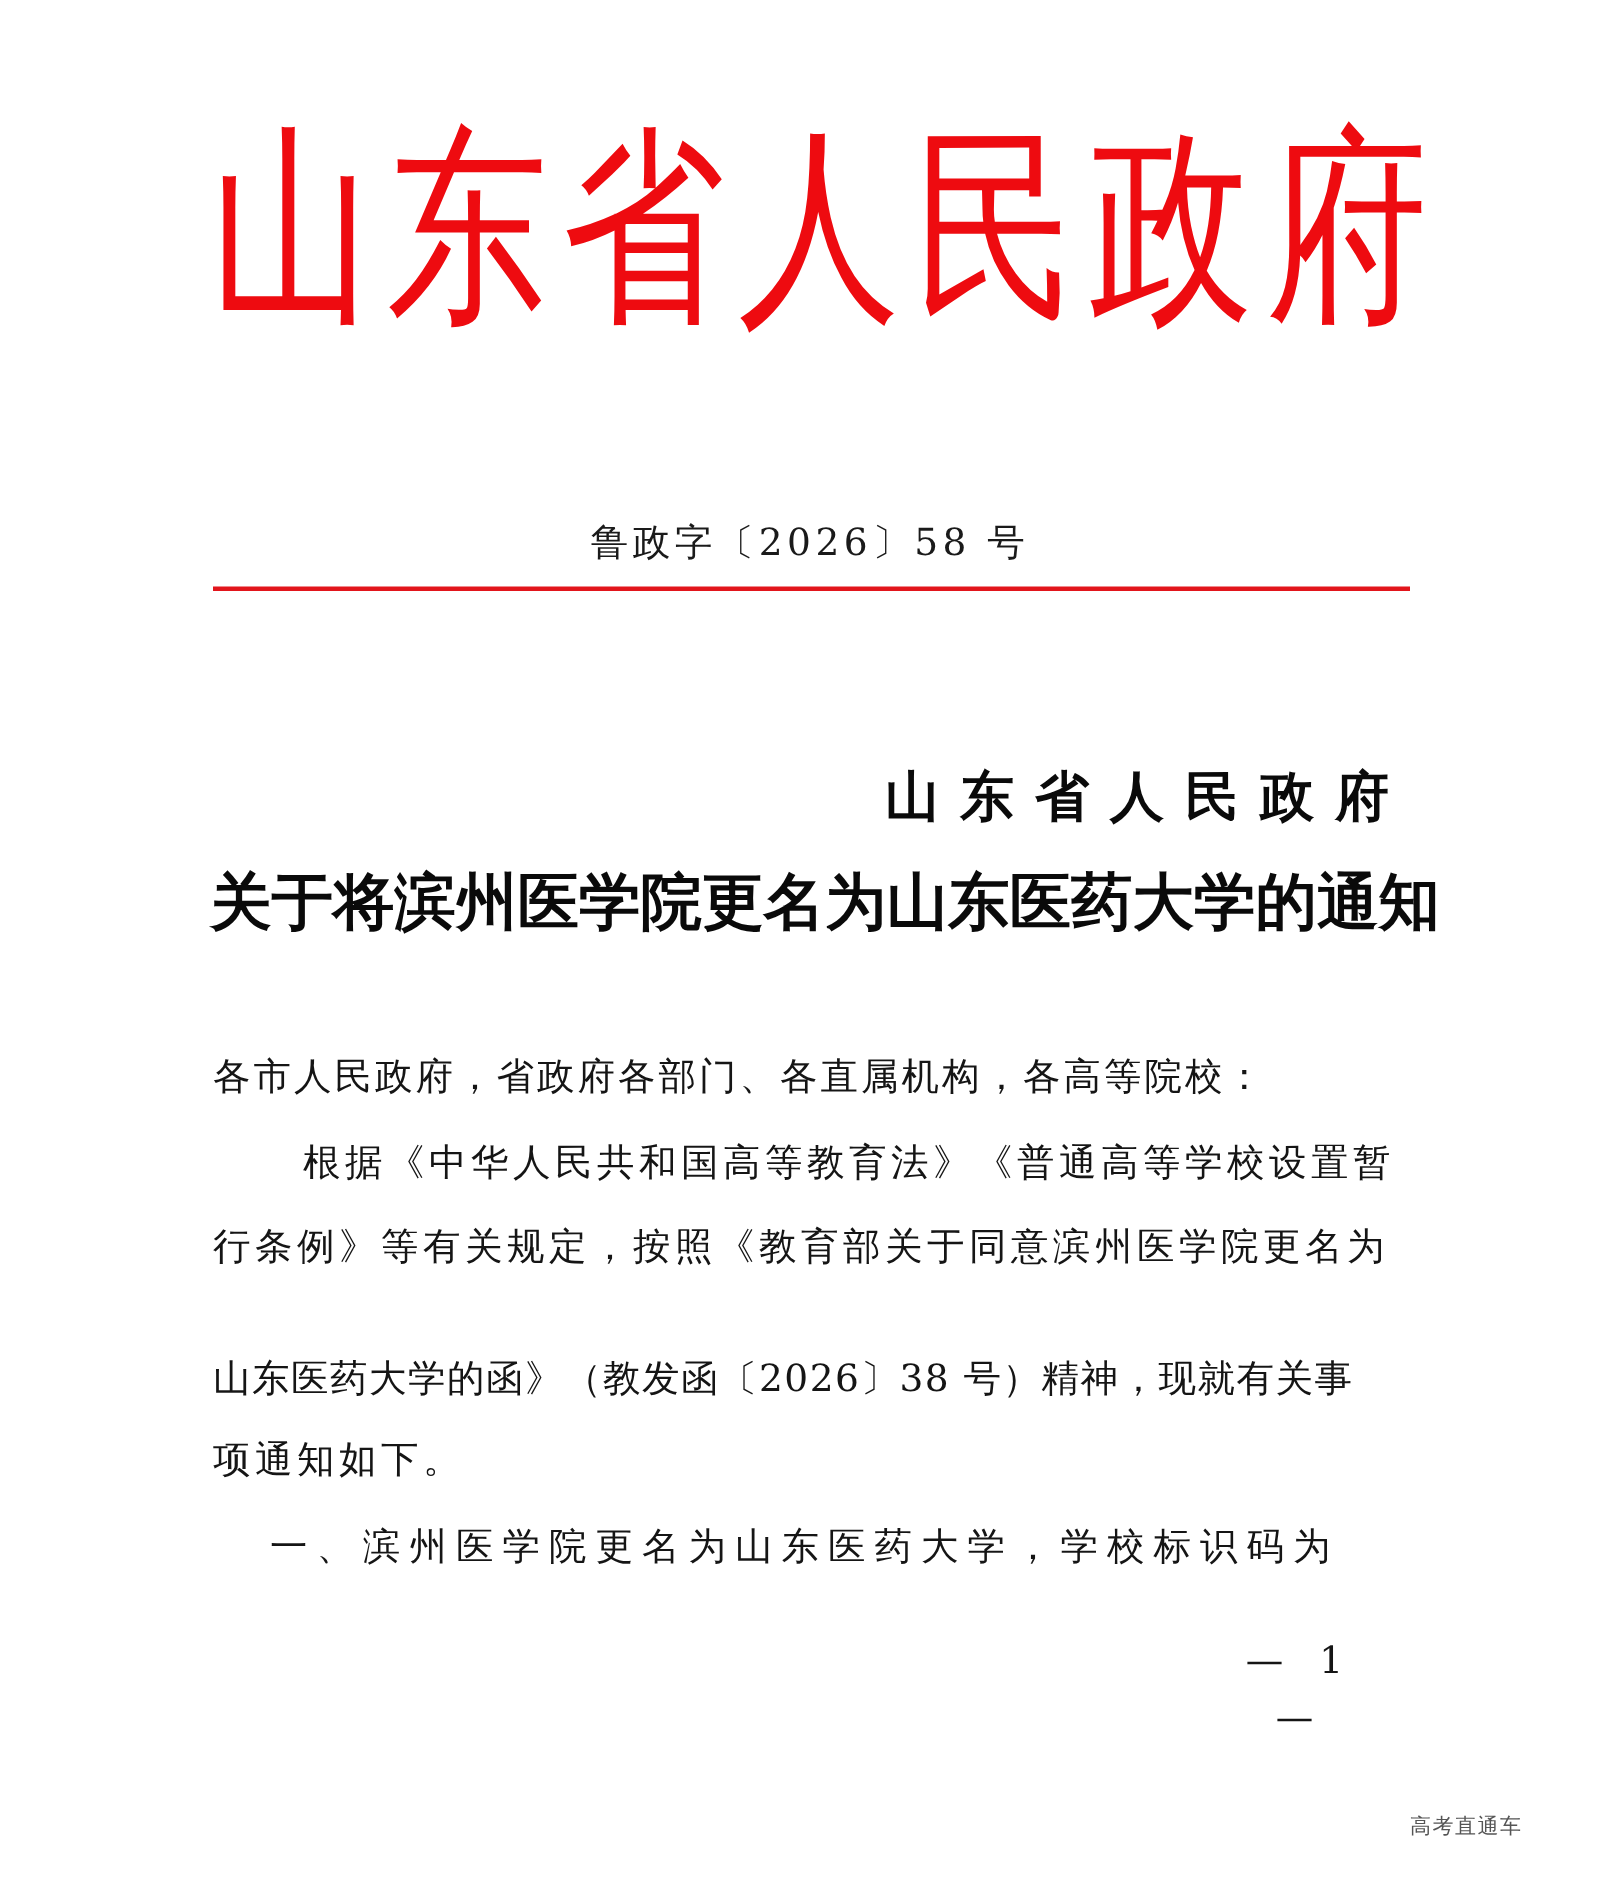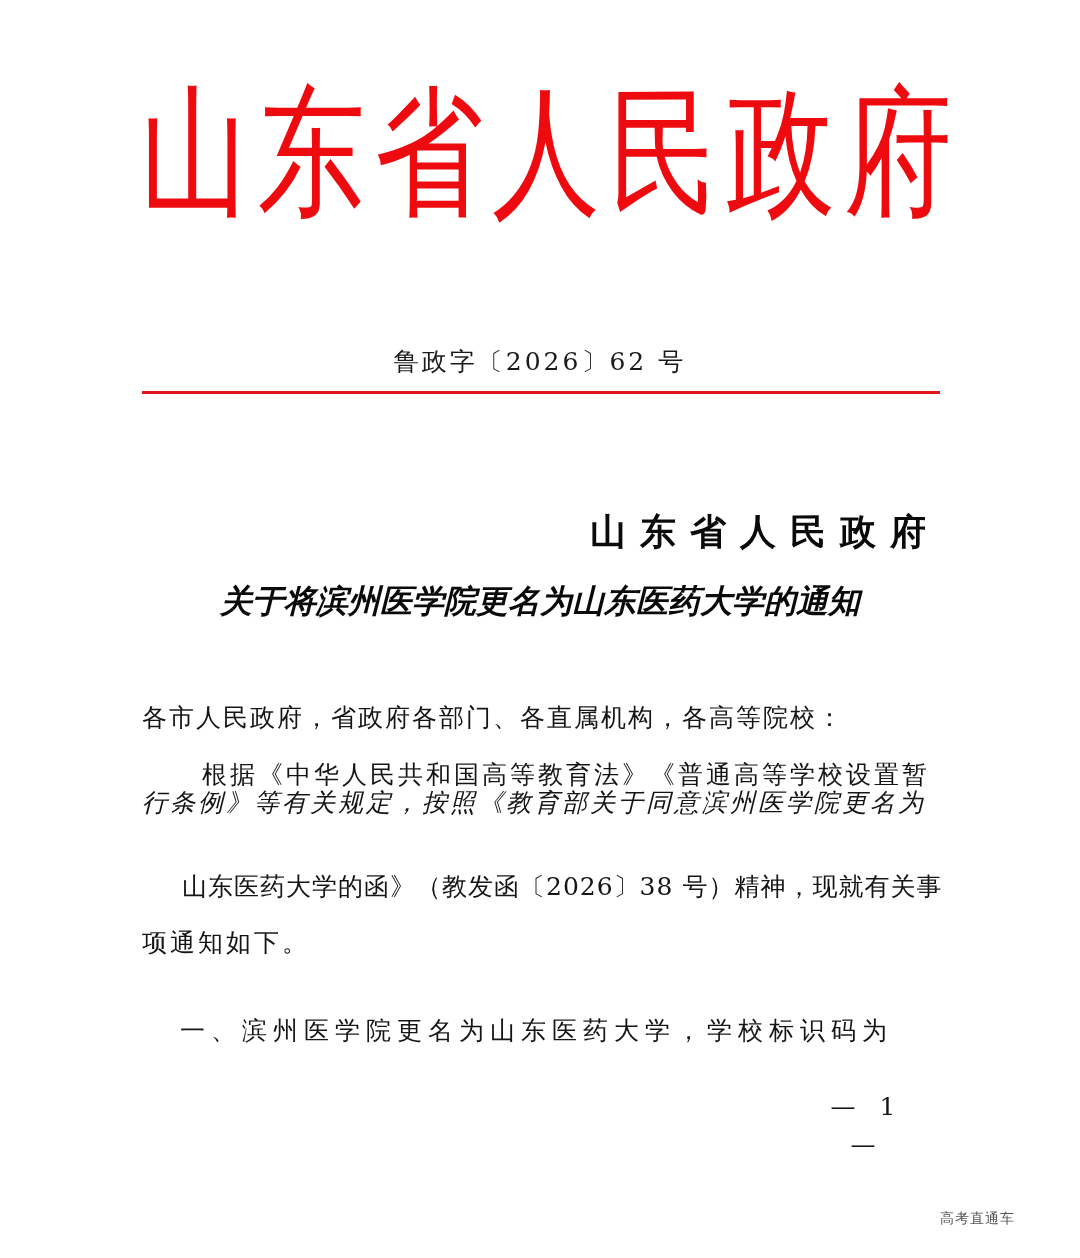--- a/index.html
+++ b/index.html
@@ -73,43 +73,42 @@
       line-height: 50px;
       font-weight: bold;
       letter-spacing: 14px;
       color: #0a0a0a;
     }
     .title-2 {
       position: absolute;
       left: 140px;
       top: 576px;
       width: 800px;
-      text-align: center;
-      font-size: 32px;
+      text-align: left;
+      font-size: 41px;
       line-height: 50px;
       font-weight: bold;
       letter-spacing: 0px;
       color: #0a0a0a;
       white-space: nowrap;
-      font-style: italic;
     }
     .body-text {
       position: absolute;
       left: 142px;
       width: 800px;
       font-size: 25px;
       line-height: 38px;
       color: #151515;
       white-space: nowrap;
     }
     .salutation { top: 699px; letter-spacing: 2px; }
     .p1-l1 { top: 756px; left: 202px; letter-spacing: 3px; }
-    .p1-l2 { top: 784px; letter-spacing: 3px; font-style: italic; }
-    .p1-l3 { top: 868px; letter-spacing: 1px; margin-left: 40px; }
-    .p1-l4 { top: 924px; letter-spacing: 3px; }
+    .p1-l2 { top: 812px; letter-spacing: 3px; }
+    .p1-l3 { top: 900px; letter-spacing: 1px; }
+    .p1-l4 { top: 954px; letter-spacing: 3px; }
     .p2-l1 { top: 1012px; left: 180px; letter-spacing: 6px; }
     .p2-l2 { top: 1034px; letter-spacing: 1px; }
     .page-number {
       position: absolute;
       left: 812px;
       top: 1088px;
       width: 110px;
       text-align: center;
       font-size: 25px;
       line-height: 38px;
@@ -137,21 +136,21 @@
   <div class="masthead">
     <span>山</span>
     <span>东</span>
     <span>省</span>
     <span>人</span>
     <span>民</span>
     <span>政</span>
     <span>府</span>
   </div>
 
-  <div class="doc-number">鲁政字〔2026〕62 号</div>
+  <div class="doc-number">鲁政字〔2026〕58 号</div>
 
   <div class="red-rule"></div>
 
   <div class="title-1">山东省人民政府</div>
   <div class="title-2">关于将滨州医学院更名为山东医药大学的通知</div>
 
   <div class="body-text salutation">各市人民政府，省政府各部门、各直属机构，各高等院校：</div>
 
   <div class="body-text p1-l1">根据《中华人民共和国高等教育法》《普通高等学校设置暂</div>
   <div class="body-text p1-l2">行条例》等有关规定，按照《教育部关于同意滨州医学院更名为</div>

